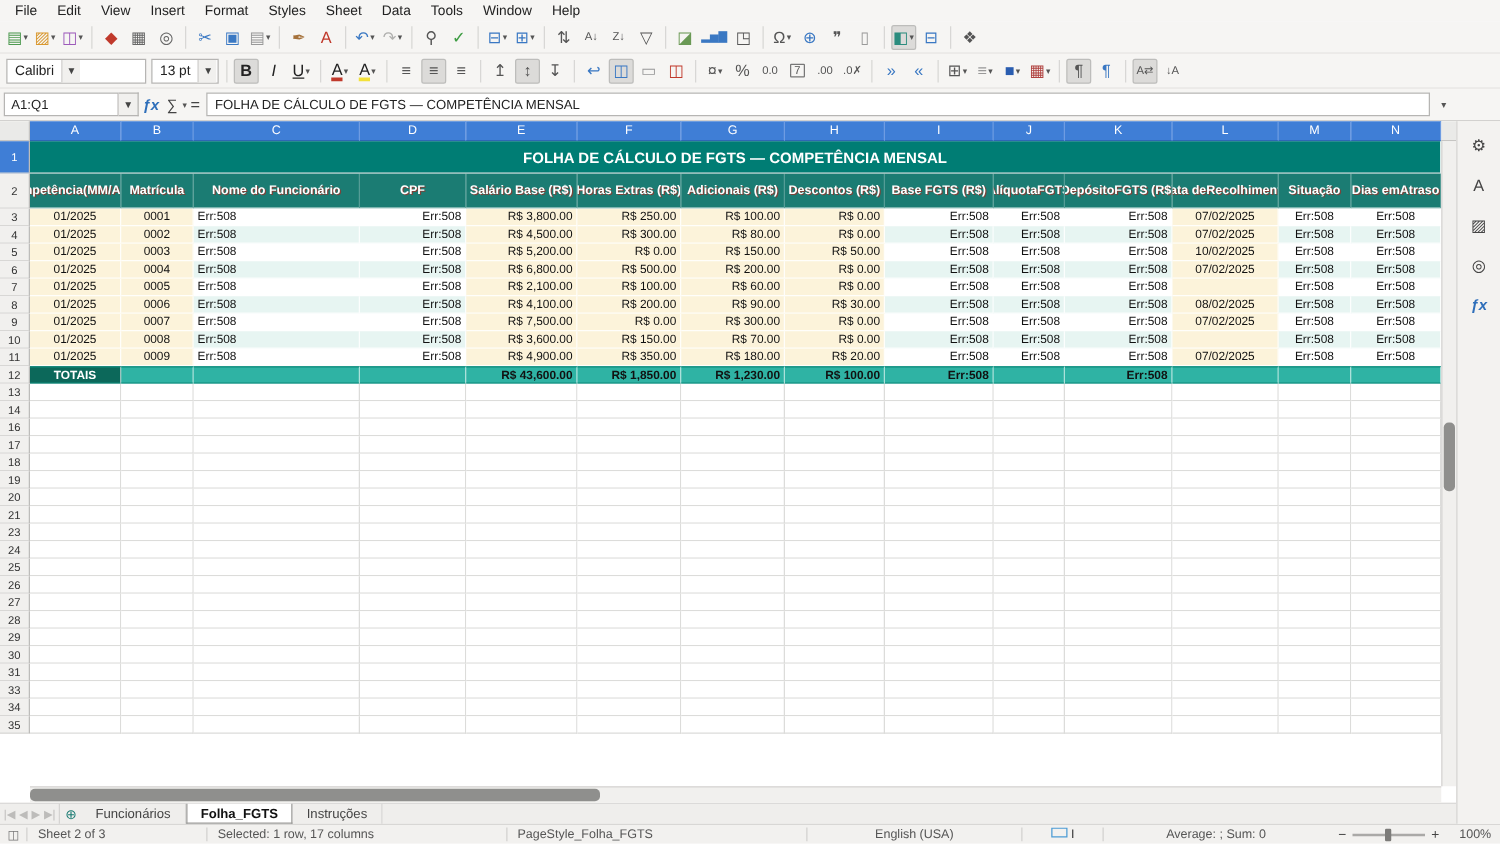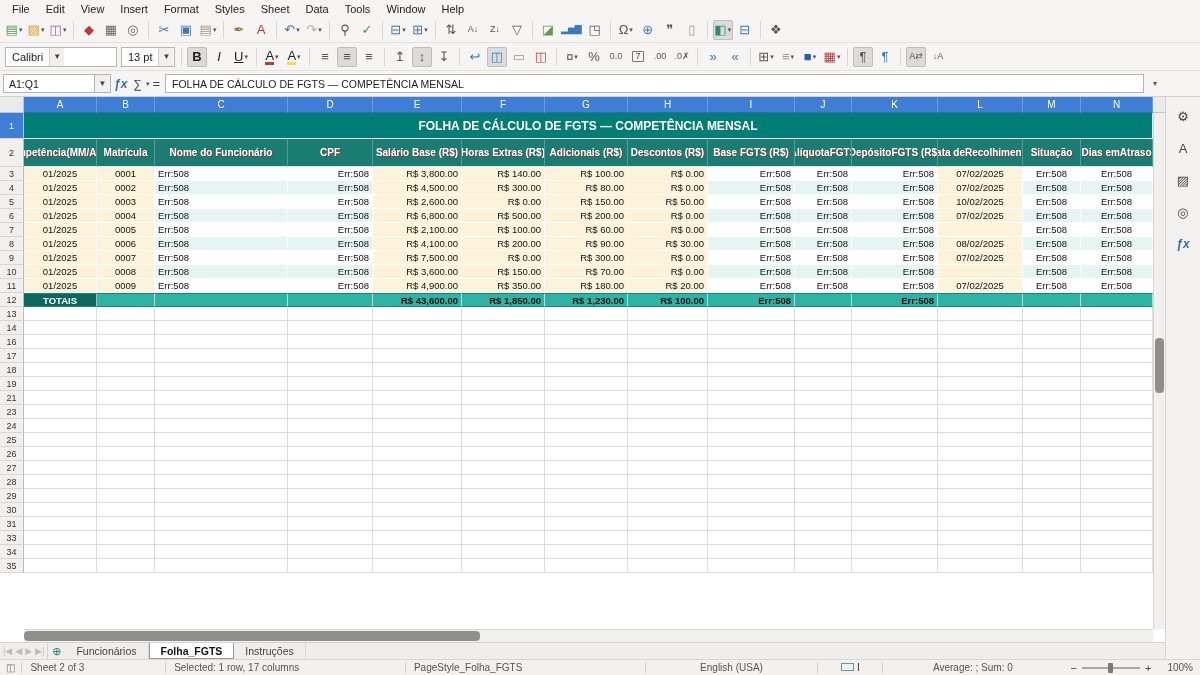--- a/index.html
+++ b/index.html
@@ -403,21 +403,21 @@
           <div class="cell head-cell" style="width: 58px;">Situação</div>
           <div class="cell head-cell" style="width: 72px;">Dias emAtraso</div>
         </div>
         <div class="grow r-data">
           <div class="rowhead">3</div>
           <div class="cell a-center bg-cream" style="width: 73px;">01/2025</div>
           <div class="cell a-center bg-cream" style="width: 58px;">0001</div>
           <div class="cell a-left bg-white" style="width: 133px;">Err:508</div>
           <div class="cell a-right bg-white" style="width: 85px;">Err:508</div>
           <div class="cell a-right bg-cream" style="width: 89px;">R$ 3,800.00</div>
-          <div class="cell a-right bg-cream" style="width: 83px;">R$ 140.00</div>
+          <div class="cell a-right bg-cream" style="width: 83px;">R$ 250.00</div>
           <div class="cell a-right bg-cream" style="width: 83px;">R$ 100.00</div>
           <div class="cell a-right bg-cream" style="width: 80px;">R$ 0.00</div>
           <div class="cell a-right bg-white" style="width: 87px;">Err:508</div>
           <div class="cell a-right bg-white" style="width: 57px;">Err:508</div>
           <div class="cell a-right bg-white" style="width: 86px;">Err:508</div>
           <div class="cell a-center bg-cream" style="width: 85px;">07/02/2025</div>
           <div class="cell a-center bg-white" style="width: 58px;">Err:508</div>
           <div class="cell a-center bg-white" style="width: 72px;">Err:508</div>
         </div>
         <div class="grow r-data">
@@ -436,21 +436,21 @@
           <div class="cell a-center bg-cream" style="width: 85px;">07/02/2025</div>
           <div class="cell a-center bg-band" style="width: 58px;">Err:508</div>
           <div class="cell a-center bg-band" style="width: 72px;">Err:508</div>
         </div>
         <div class="grow r-data">
           <div class="rowhead">5</div>
           <div class="cell a-center bg-cream" style="width: 73px;">01/2025</div>
           <div class="cell a-center bg-cream" style="width: 58px;">0003</div>
           <div class="cell a-left bg-white" style="width: 133px;">Err:508</div>
           <div class="cell a-right bg-white" style="width: 85px;">Err:508</div>
-          <div class="cell a-right bg-cream" style="width: 89px;">R$ 2,600.00</div>
+          <div class="cell a-right bg-cream" style="width: 89px;">R$ 5,200.00</div>
           <div class="cell a-right bg-cream" style="width: 83px;">R$ 0.00</div>
           <div class="cell a-right bg-cream" style="width: 83px;">R$ 150.00</div>
           <div class="cell a-right bg-cream" style="width: 80px;">R$ 50.00</div>
           <div class="cell a-right bg-white" style="width: 87px;">Err:508</div>
           <div class="cell a-right bg-white" style="width: 57px;">Err:508</div>
           <div class="cell a-right bg-white" style="width: 86px;">Err:508</div>
           <div class="cell a-center bg-cream" style="width: 85px;">10/02/2025</div>
           <div class="cell a-center bg-white" style="width: 58px;">Err:508</div>
           <div class="cell a-center bg-white" style="width: 72px;">Err:508</div>
         </div>
@@ -653,20 +653,37 @@
           <div class="cell empty-cell" style="width: 80px;"></div>
           <div class="cell empty-cell" style="width: 87px;"></div>
           <div class="cell empty-cell" style="width: 57px;"></div>
           <div class="cell empty-cell" style="width: 86px;"></div>
           <div class="cell empty-cell" style="width: 85px;"></div>
           <div class="cell empty-cell" style="width: 58px;"></div>
           <div class="cell empty-cell" style="width: 72px;"></div>
         </div>
         <div class="grow r-empty">
           <div class="rowhead">19</div>
+          <div class="cell empty-cell" style="width: 73px;"></div>
+          <div class="cell empty-cell" style="width: 58px;"></div>
+          <div class="cell empty-cell" style="width: 133px;"></div>
+          <div class="cell empty-cell" style="width: 85px;"></div>
+          <div class="cell empty-cell" style="width: 89px;"></div>
+          <div class="cell empty-cell" style="width: 83px;"></div>
+          <div class="cell empty-cell" style="width: 83px;"></div>
+          <div class="cell empty-cell" style="width: 80px;"></div>
+          <div class="cell empty-cell" style="width: 87px;"></div>
+          <div class="cell empty-cell" style="width: 57px;"></div>
+          <div class="cell empty-cell" style="width: 86px;"></div>
+          <div class="cell empty-cell" style="width: 85px;"></div>
+          <div class="cell empty-cell" style="width: 58px;"></div>
+          <div class="cell empty-cell" style="width: 72px;"></div>
+        </div>
+        <div class="grow r-empty">
+          <div class="rowhead">20</div>
           <div class="cell empty-cell" style="width: 73px;"></div>
           <div class="cell empty-cell" style="width: 58px;"></div>
           <div class="cell empty-cell" style="width: 133px;"></div>
           <div class="cell empty-cell" style="width: 85px;"></div>
           <div class="cell empty-cell" style="width: 89px;"></div>
           <div class="cell empty-cell" style="width: 83px;"></div>
           <div class="cell empty-cell" style="width: 83px;"></div>
           <div class="cell empty-cell" style="width: 80px;"></div>
           <div class="cell empty-cell" style="width: 87px;"></div>
           <div class="cell empty-cell" style="width: 57px;"></div>

